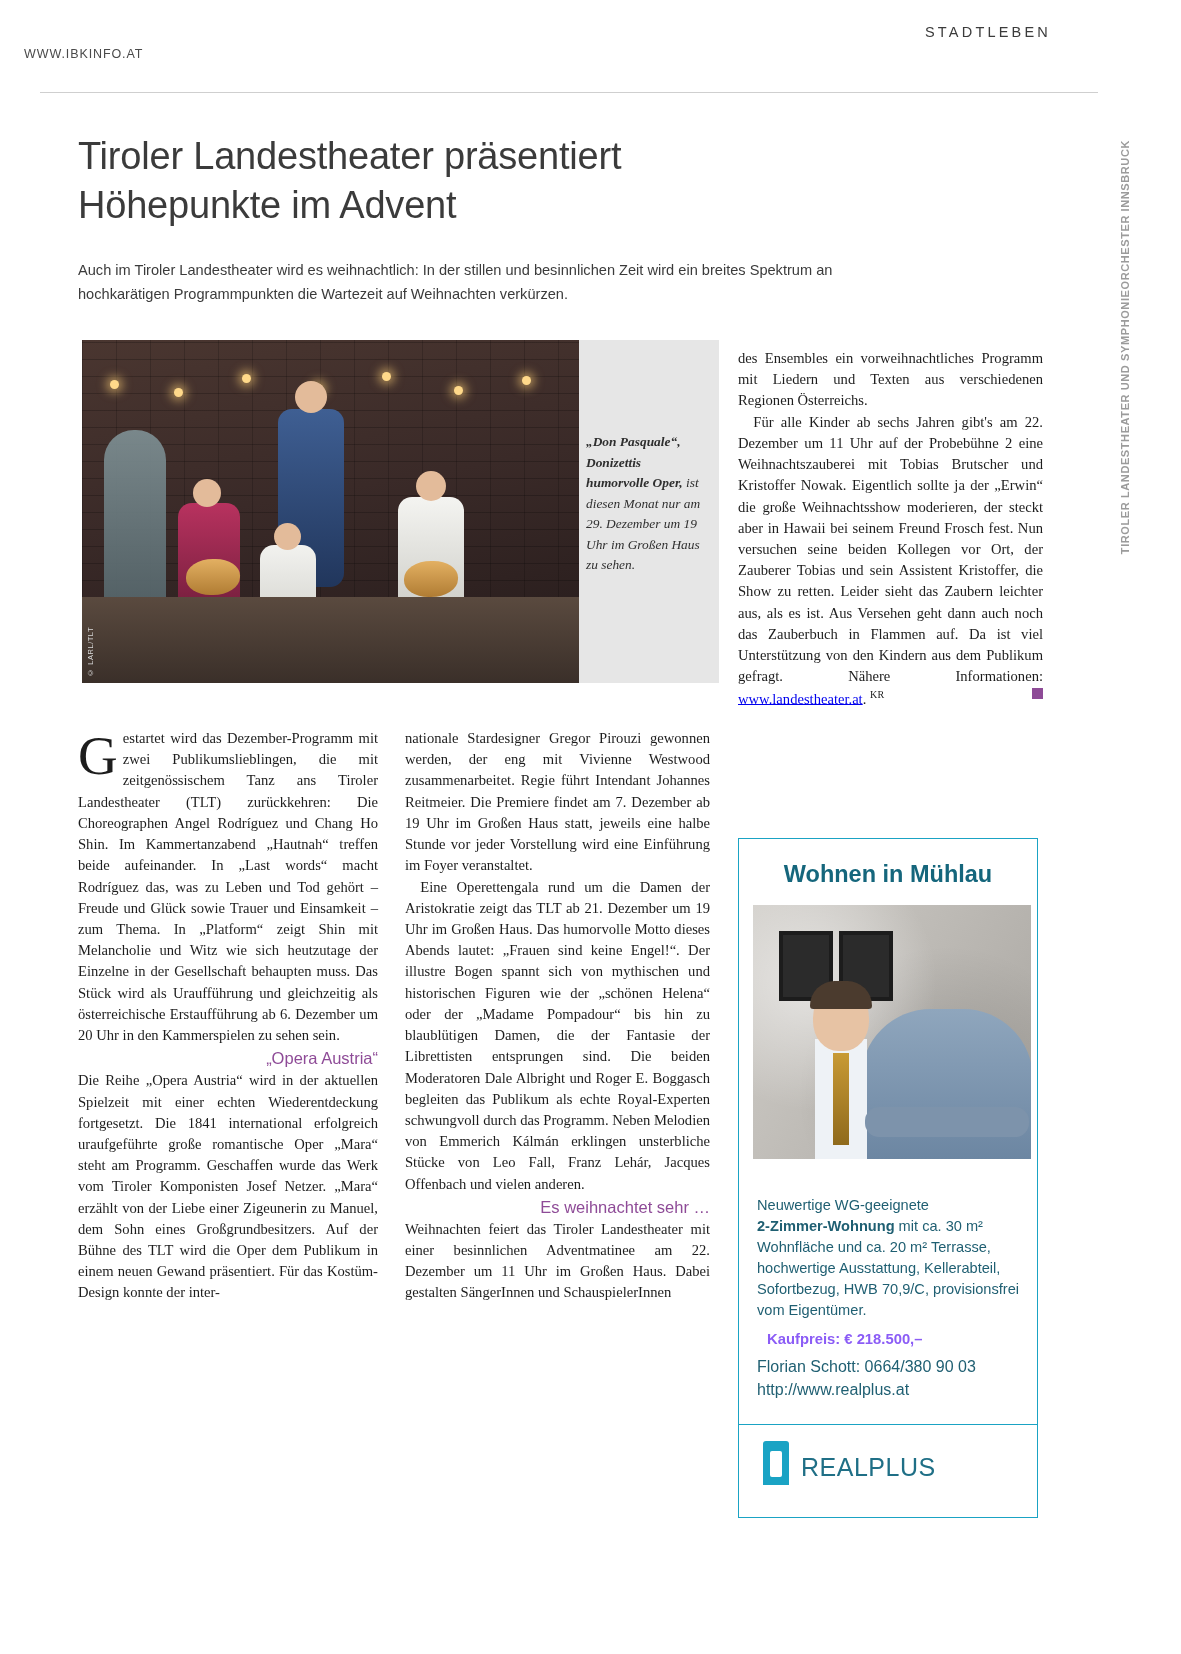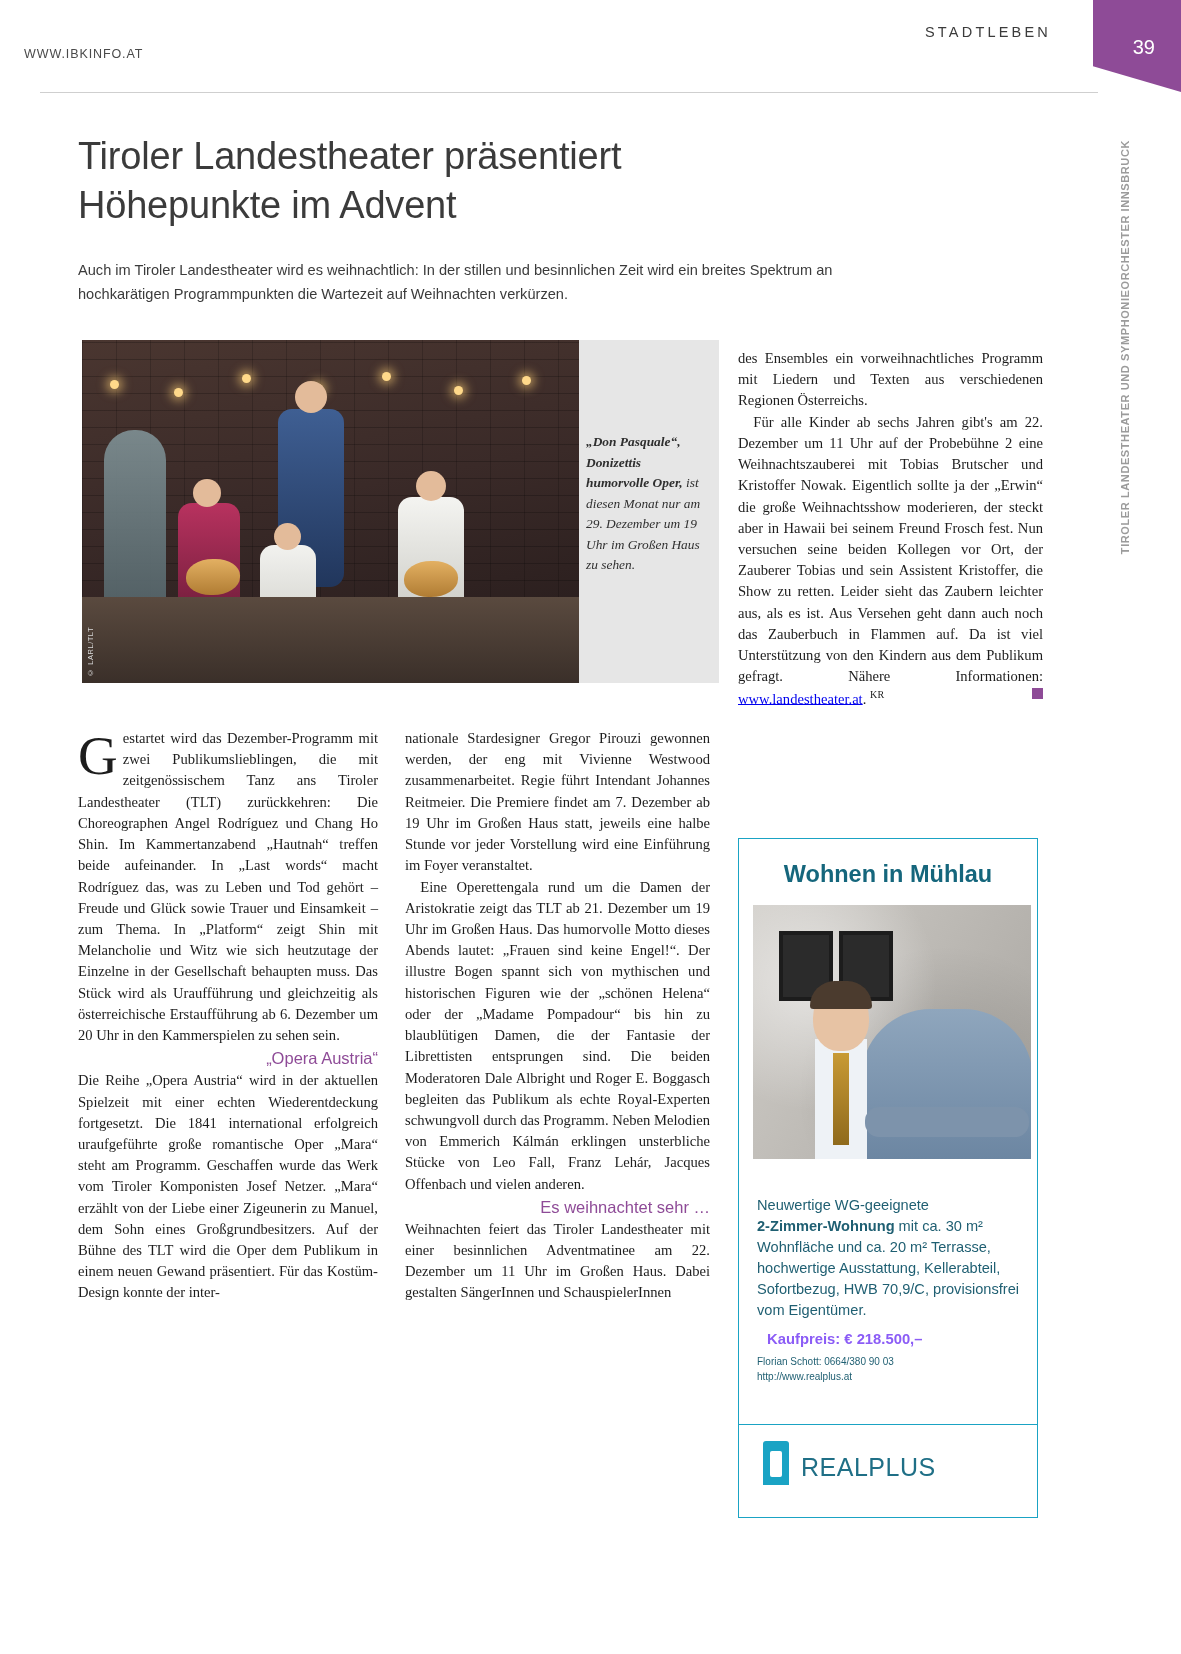--- a/index.html
+++ b/index.html
@@ -383,21 +383,21 @@
     font-size: 14.8px;
     font-weight: 700;
     color: #8b5cf6;
     margin-left: 10px;
   }
   .ad-contact {
     position: absolute;
     left: 18px;
     top: 516px;
     width: 268px;
-    font-size: 10px;
+    font-size: 16px;
     line-height: 1.45;
     color: #1f5f72;
   }
   .ad-footer {
     position: absolute;
     left: 0; right: 0; bottom: 0;
     height: 92px;
     background: #ffffff;
     border-top: 1.5px solid #1aa3c4;
   }
@@ -427,23 +427,20 @@
     letter-spacing: 0.5px;
     color: #1f6f86;
   }
 </style>
 </head>
 <body>
 
 <div class="header">
   <div class="header-url">WWW.IBKINFO.AT</div>
   <div class="header-section">STADTLEBEN</div>
-  <div class="header-tab">
-    <div class="header-pageno">39</div>
-  </div>
 </div>
 <div class="header-rule"></div>
 
 <div class="title">Tiroler Landestheater präsentiert Höhepunkte im Advent</div>
 <div class="standfirst">Auch im Tiroler Landestheater wird es weihnachtlich: In der stillen und besinnlichen Zeit wird ein breites Spektrum an hochkarätigen Programmpunkten die Wartezeit auf Weihnachten verkürzen.</div>
 <div class="side-label">TIROLER LANDESTHEATER UND SYMPHONIEORCHESTER INNSBRUCK</div>
 
 <div class="photo-wrap">
   <div class="ph-bg"></div>
   <div class="ph-lightstring">

